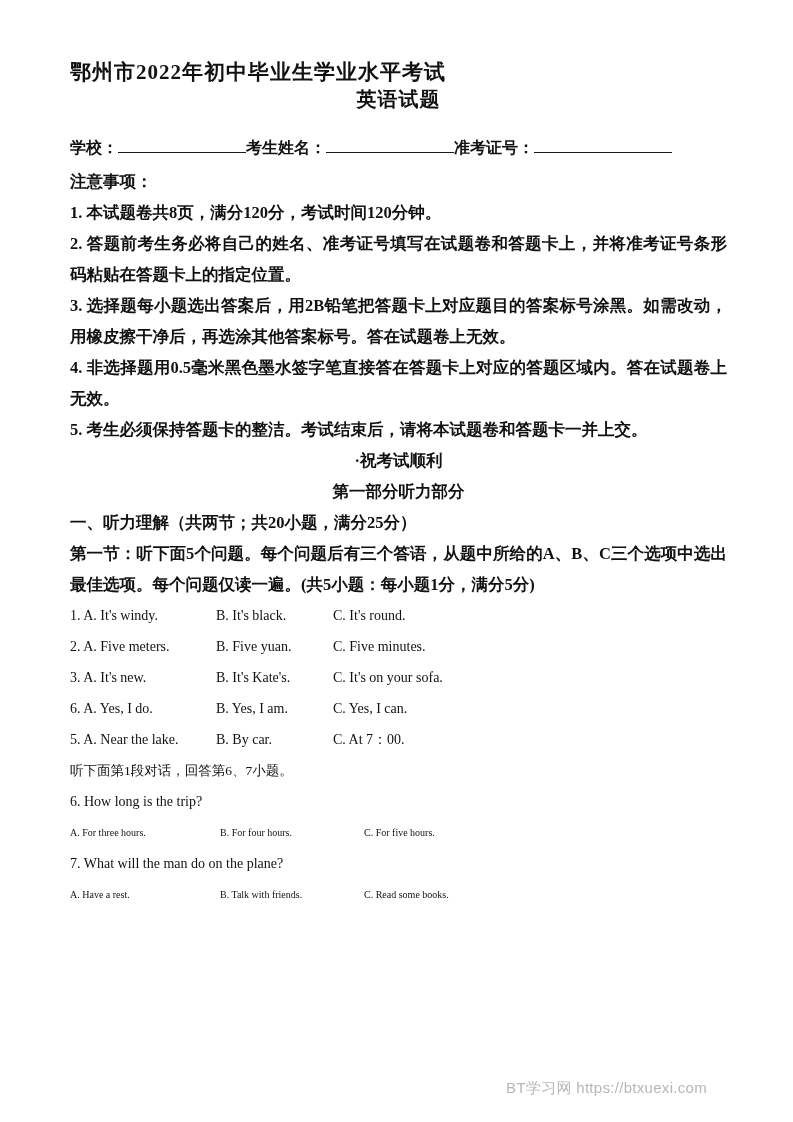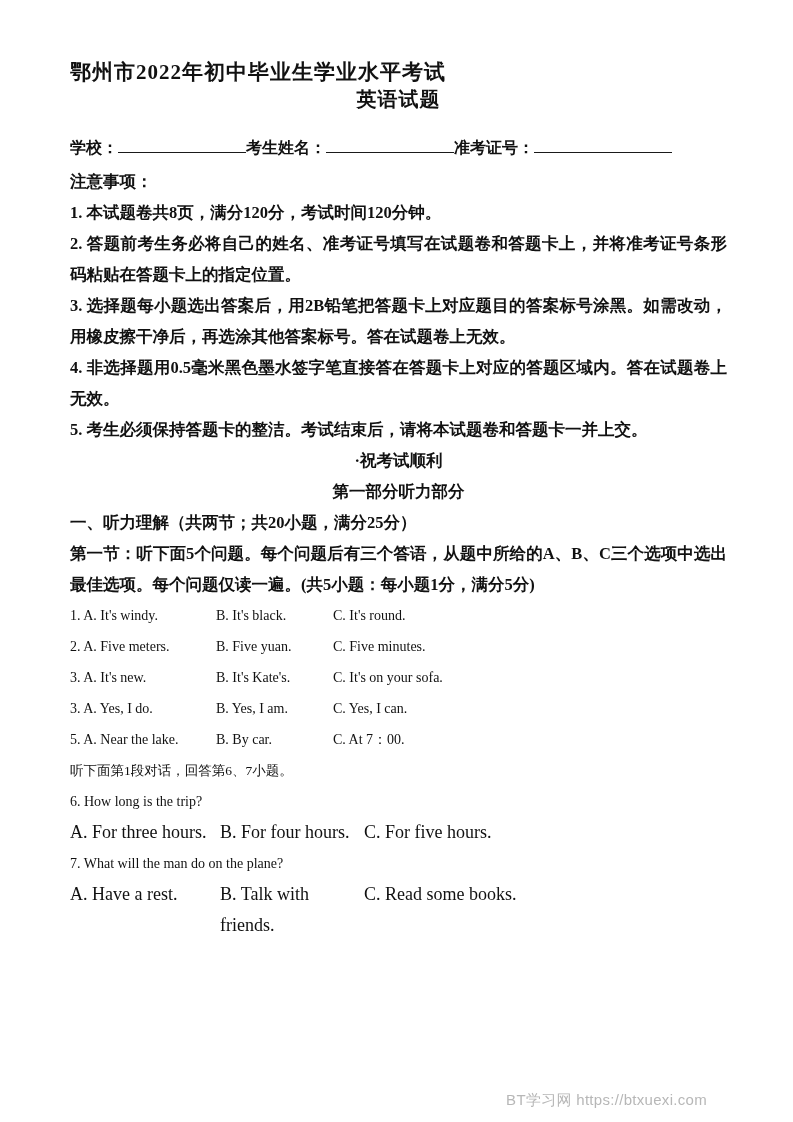--- a/index.html
+++ b/index.html
@@ -67,28 +67,28 @@
   .en-row {
     display: grid;
     grid-template-columns: 146px 117px 1fr;
     font-size: 14px;
     font-weight: normal;
     line-height: 31px;
   }
   .en-row2 {
     display: grid;
     grid-template-columns: 150px 144px 1fr;
-    font-size: 18px;
+    font-size: 10px;
     font-weight: normal;
     line-height: 31px;
   }
   .footer {
     position: absolute;
     right: 86px;
-    bottom: 12px;
+    bottom: 24px;
     color: #b7b7b7;
     font-size: 15px;
     font-family: "Liberation Sans", "DejaVu Sans", sans-serif;
     letter-spacing: 0.3px;
   }
 </style>
 </head>
 <body>
 
 <div class="page">
@@ -131,21 +131,21 @@
       <span>2. A. Five meters.</span>
       <span>B. Five yuan.</span>
       <span>C. Five minutes.</span>
     </div>
     <div class="en-row">
       <span>3. A. It's new.</span>
       <span>B. It's Kate's.</span>
       <span>C. It's on your sofa.</span>
     </div>
     <div class="en-row">
-      <span>3. A. Yes, I do.</span>
+      <span>6. A. Yes, I do.</span>
       <span>B. Yes, I am.</span>
       <span>C. Yes, I can.</span>
     </div>
     <div class="en-row">
       <span>5. A. Near the lake.</span>
       <span>B. By car.</span>
       <span>C. At 7：00.</span>
     </div>
 
     <p class="small-cn">听下面第1段对话，回答第6、7小题。</p>

